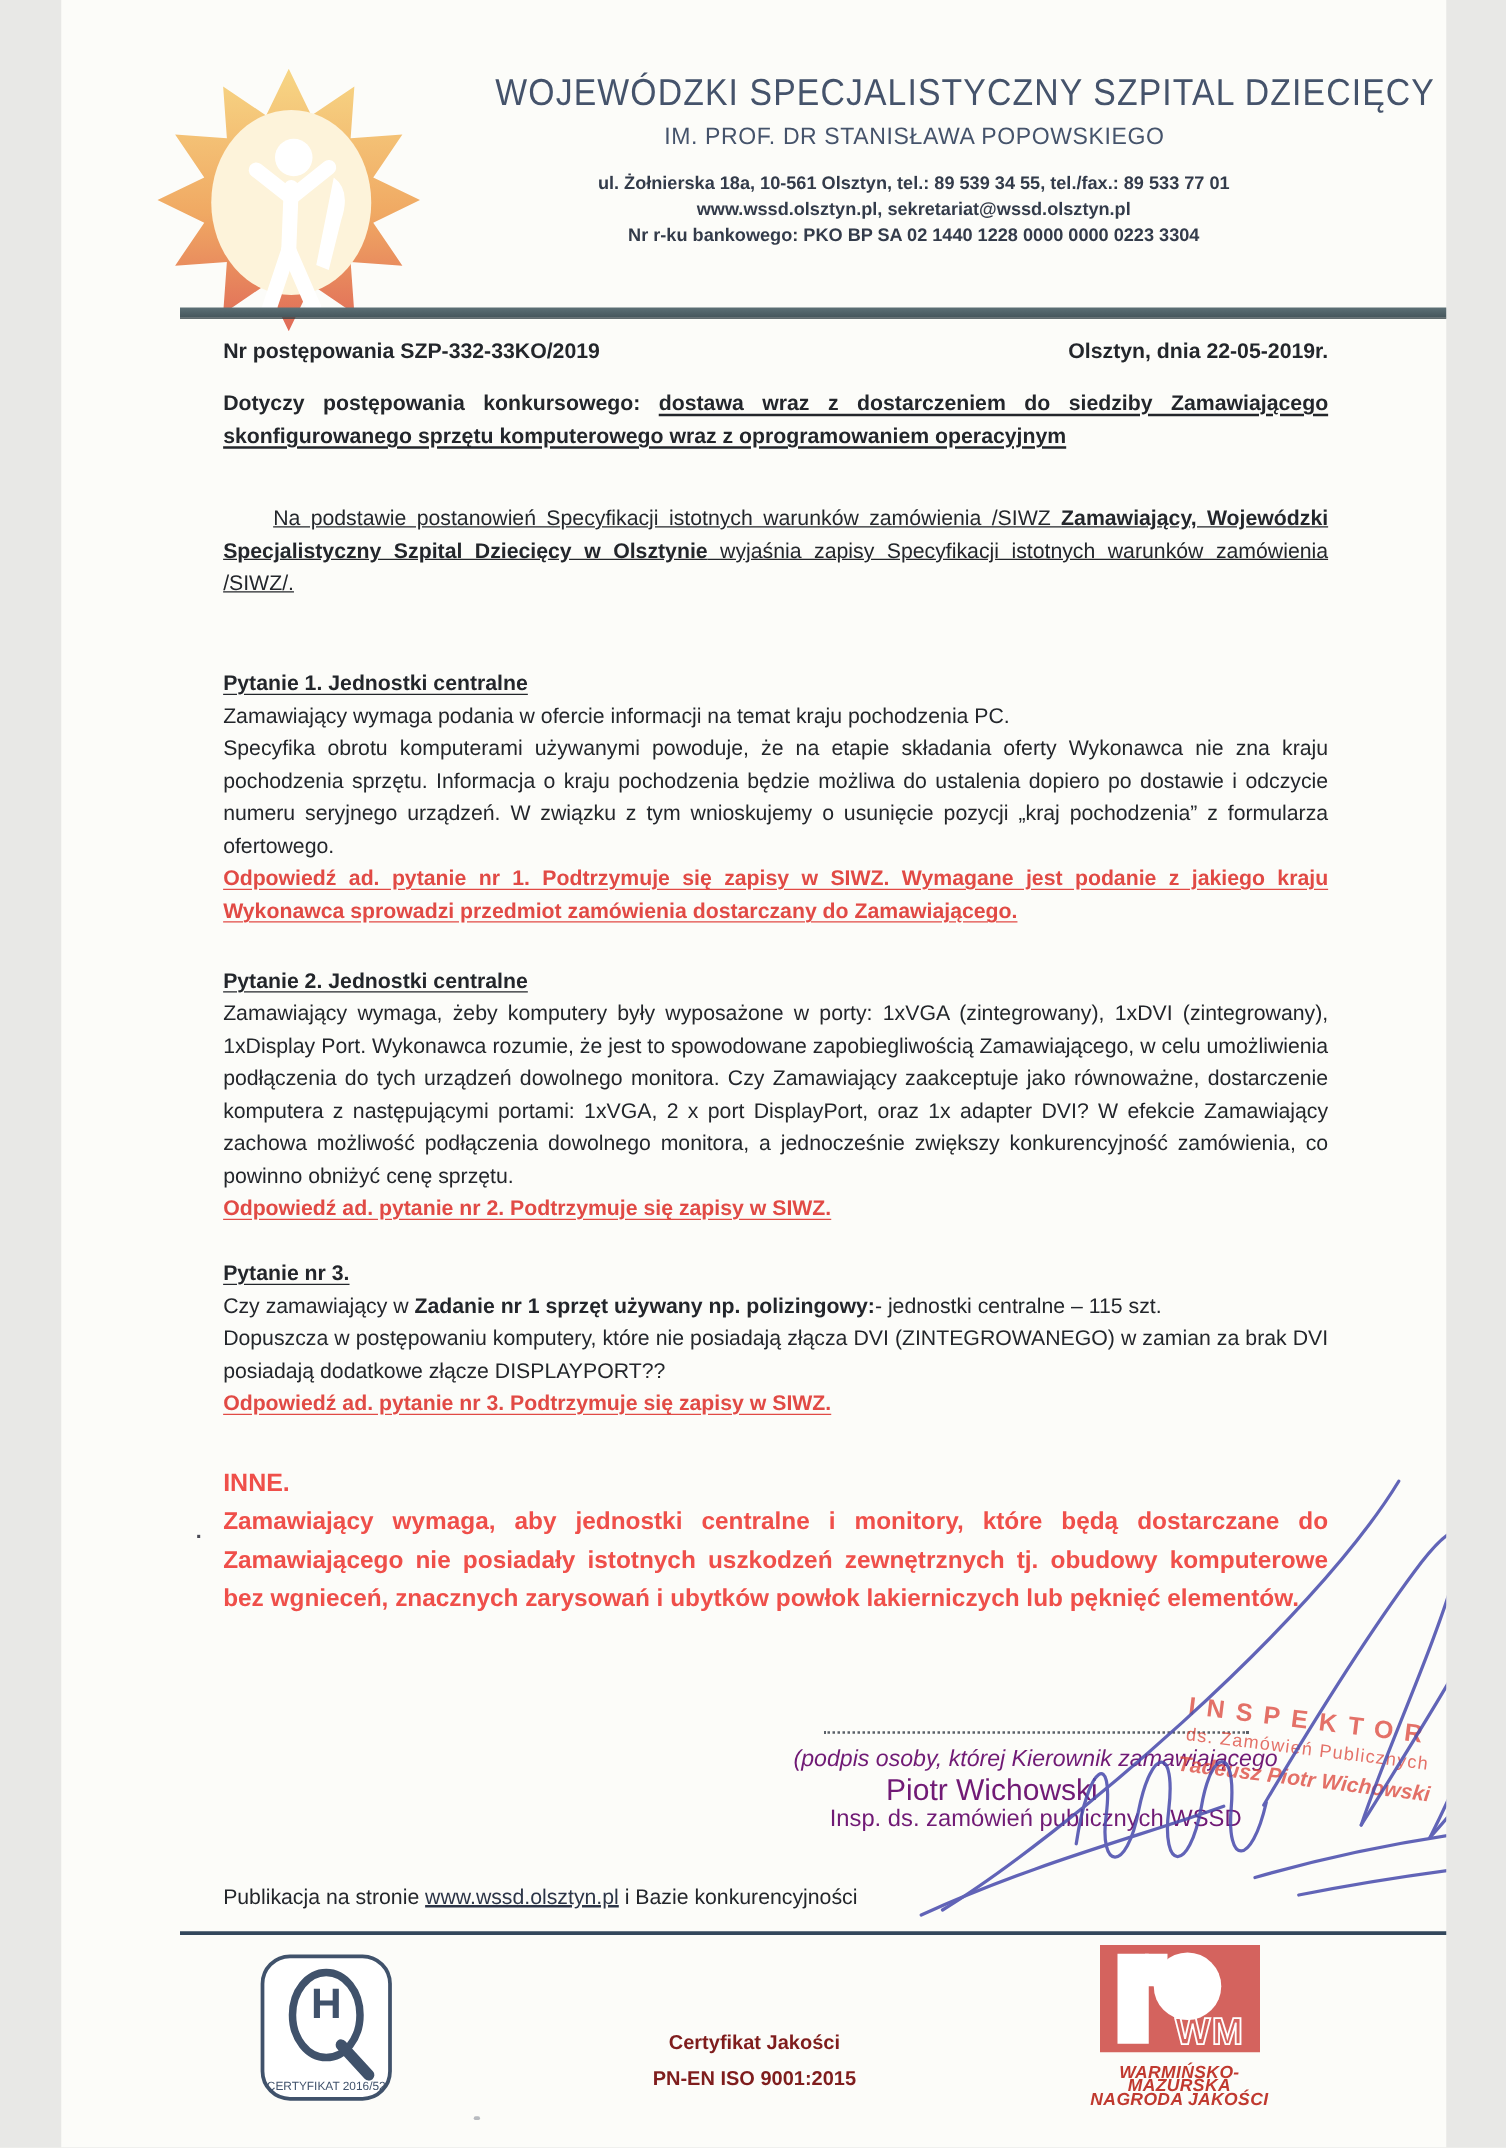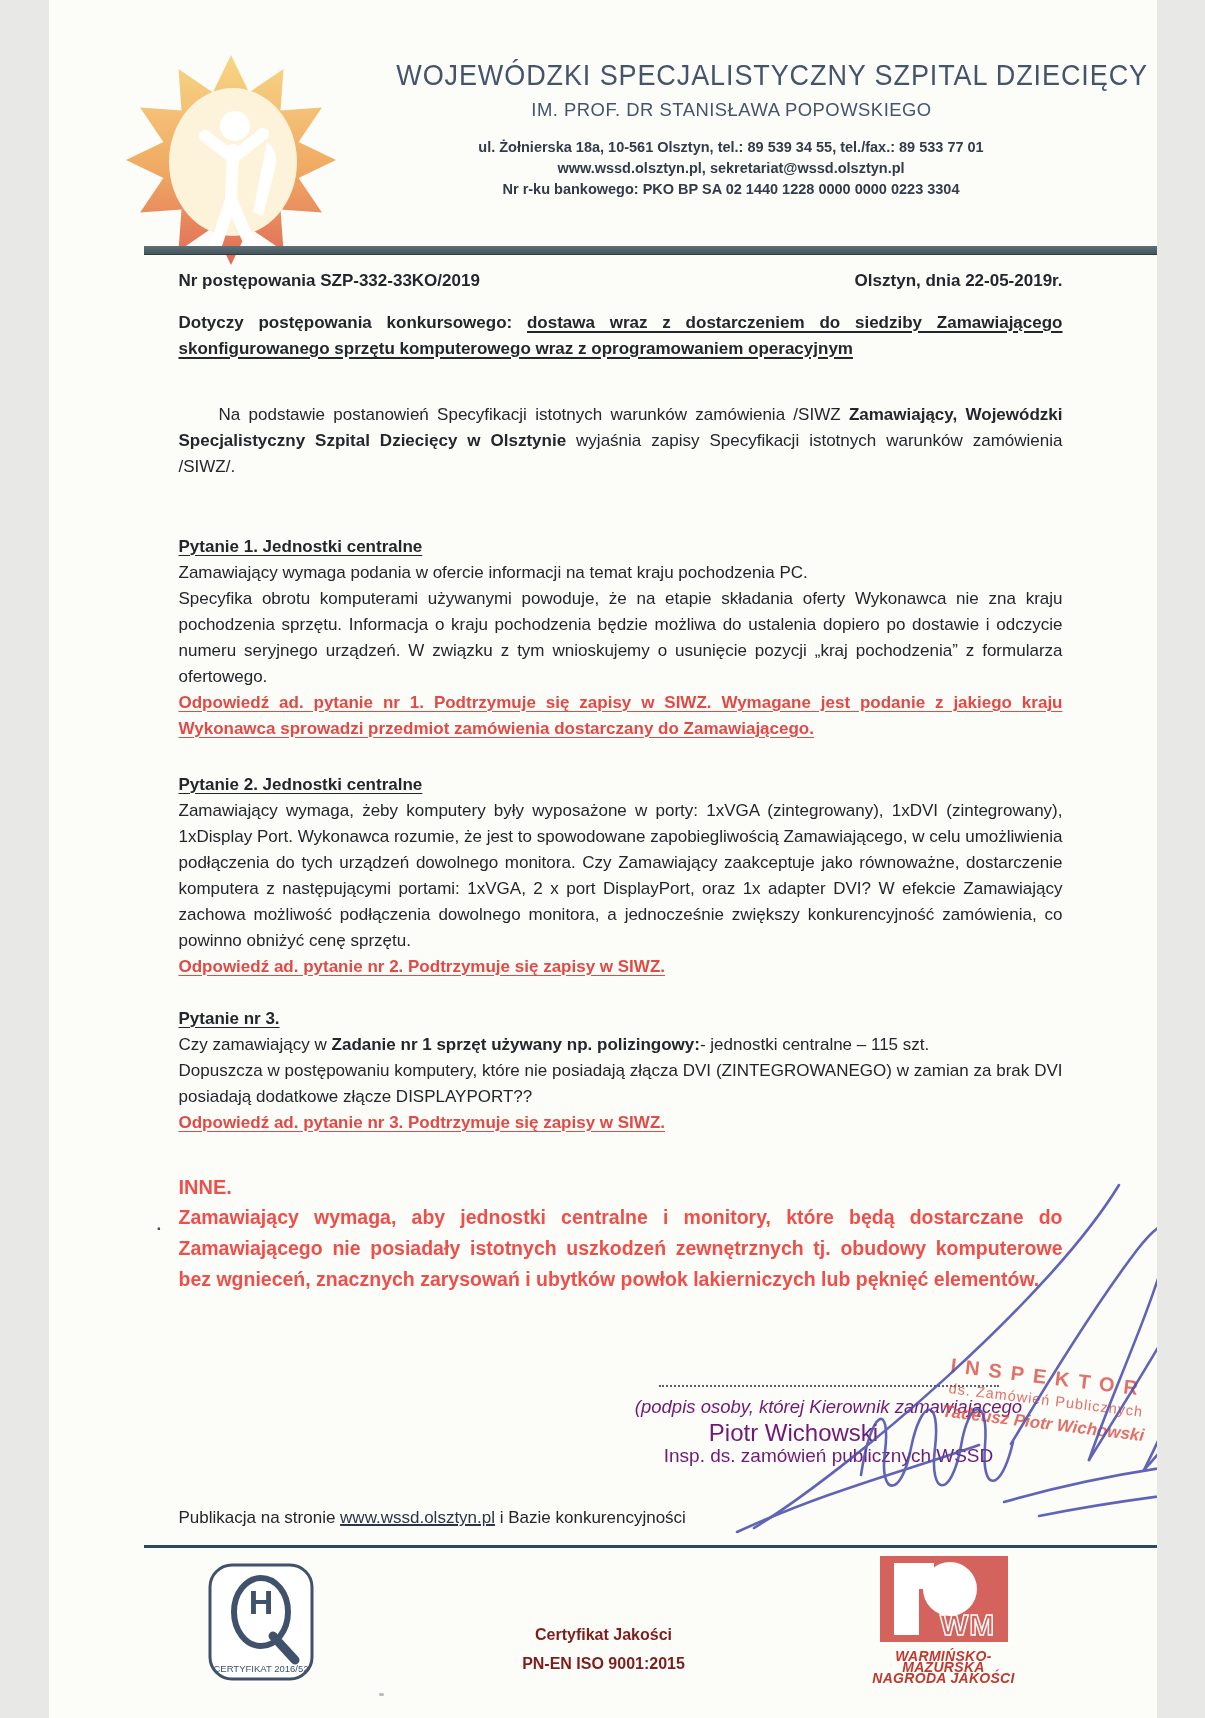--- a/index.html
+++ b/index.html
@@ -17,21 +17,21 @@
   .h-contact{margin-top:16px;color:#333b4a;font-weight:bold;font-size:14.5px;line-height:21px;text-align:center;}
   .bar{position:absolute;left:95px;top:246px;width:1022px;height:8px;
        background:linear-gradient(#5d7076,#45565c);border-bottom:1px solid #2e3d42;}
   
   .content{position:absolute;left:130px;top:268px;width:884px;font-size:17px;line-height:26px;}
   .meta{display:flex;justify-content:space-between;font-weight:bold;}
   .just{text-align:justify;}
   .b{font-weight:bold;}
   .u{text-decoration:underline;text-underline-offset:3px;text-decoration-thickness:1.5px;}
   .subject{margin-top:16px;font-weight:bold;}
-  .intro{margin-top:40px;text-indent:40px;}
+  .intro{margin-top:40px;text-indent:40px;text-decoration:underline;}
   .q1{margin-top:54px;}
   .q2{margin-top:30px;}
   .q3{margin-top:26px;}
   .q-head{font-weight:bold;text-decoration:underline;text-underline-offset:3px;}
   .answer{color:#e14a45;font-weight:bold;text-decoration:underline;text-underline-offset:3px;}
   .inne{margin-top:36px;color:#ef4f4a;font-weight:bold;position:relative;}
   .inne-head{font-size:20px;line-height:30px;}
   .inne-body{font-size:19.5px;line-height:31px;text-align:justify;}
   .stray-dot{position:absolute;left:-22px;top:40px;color:#4a4a55;font-weight:bold;}
   

